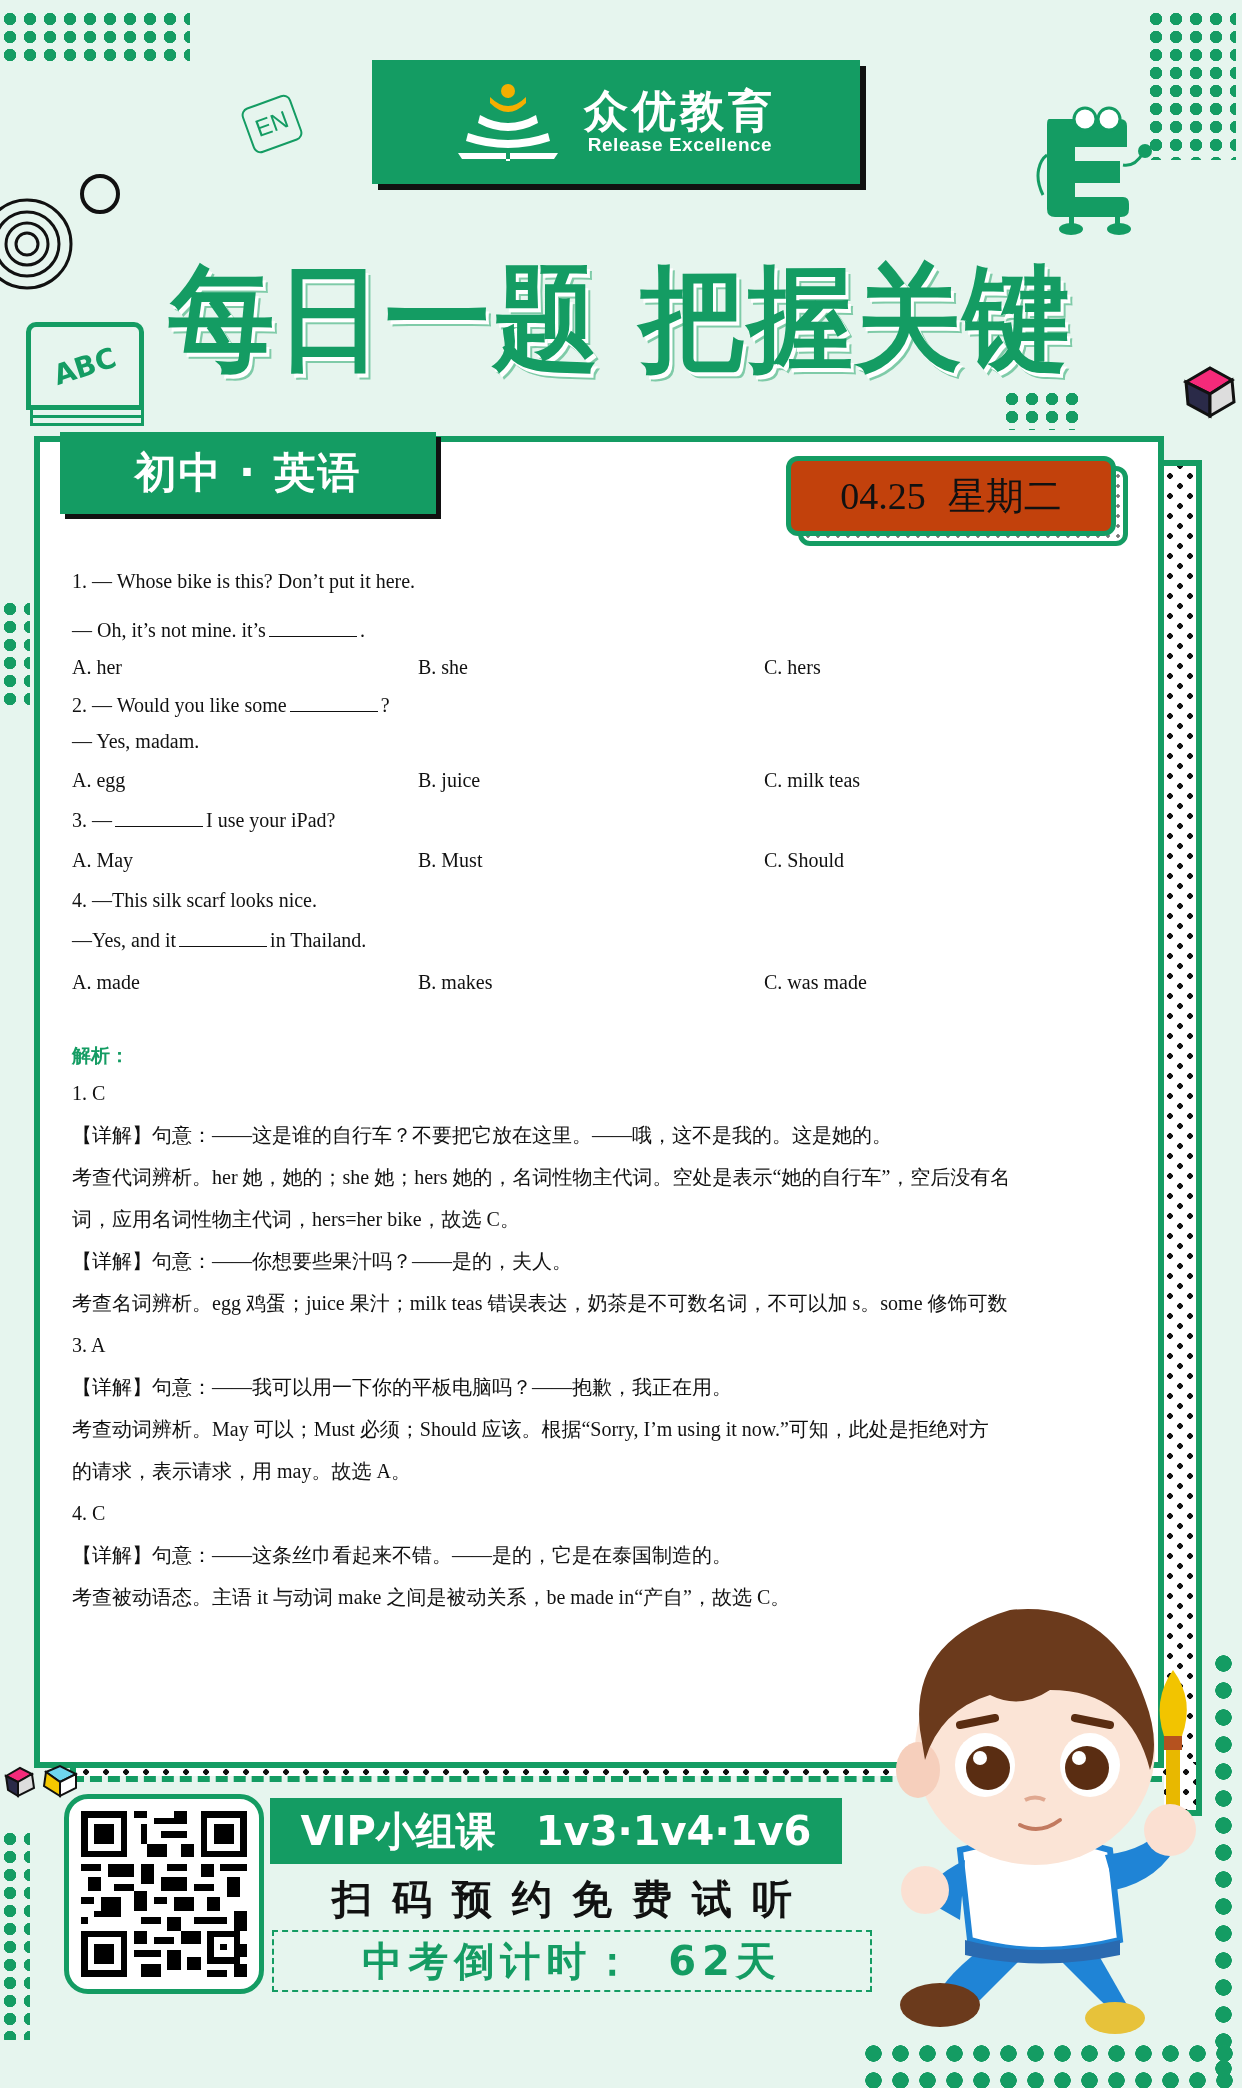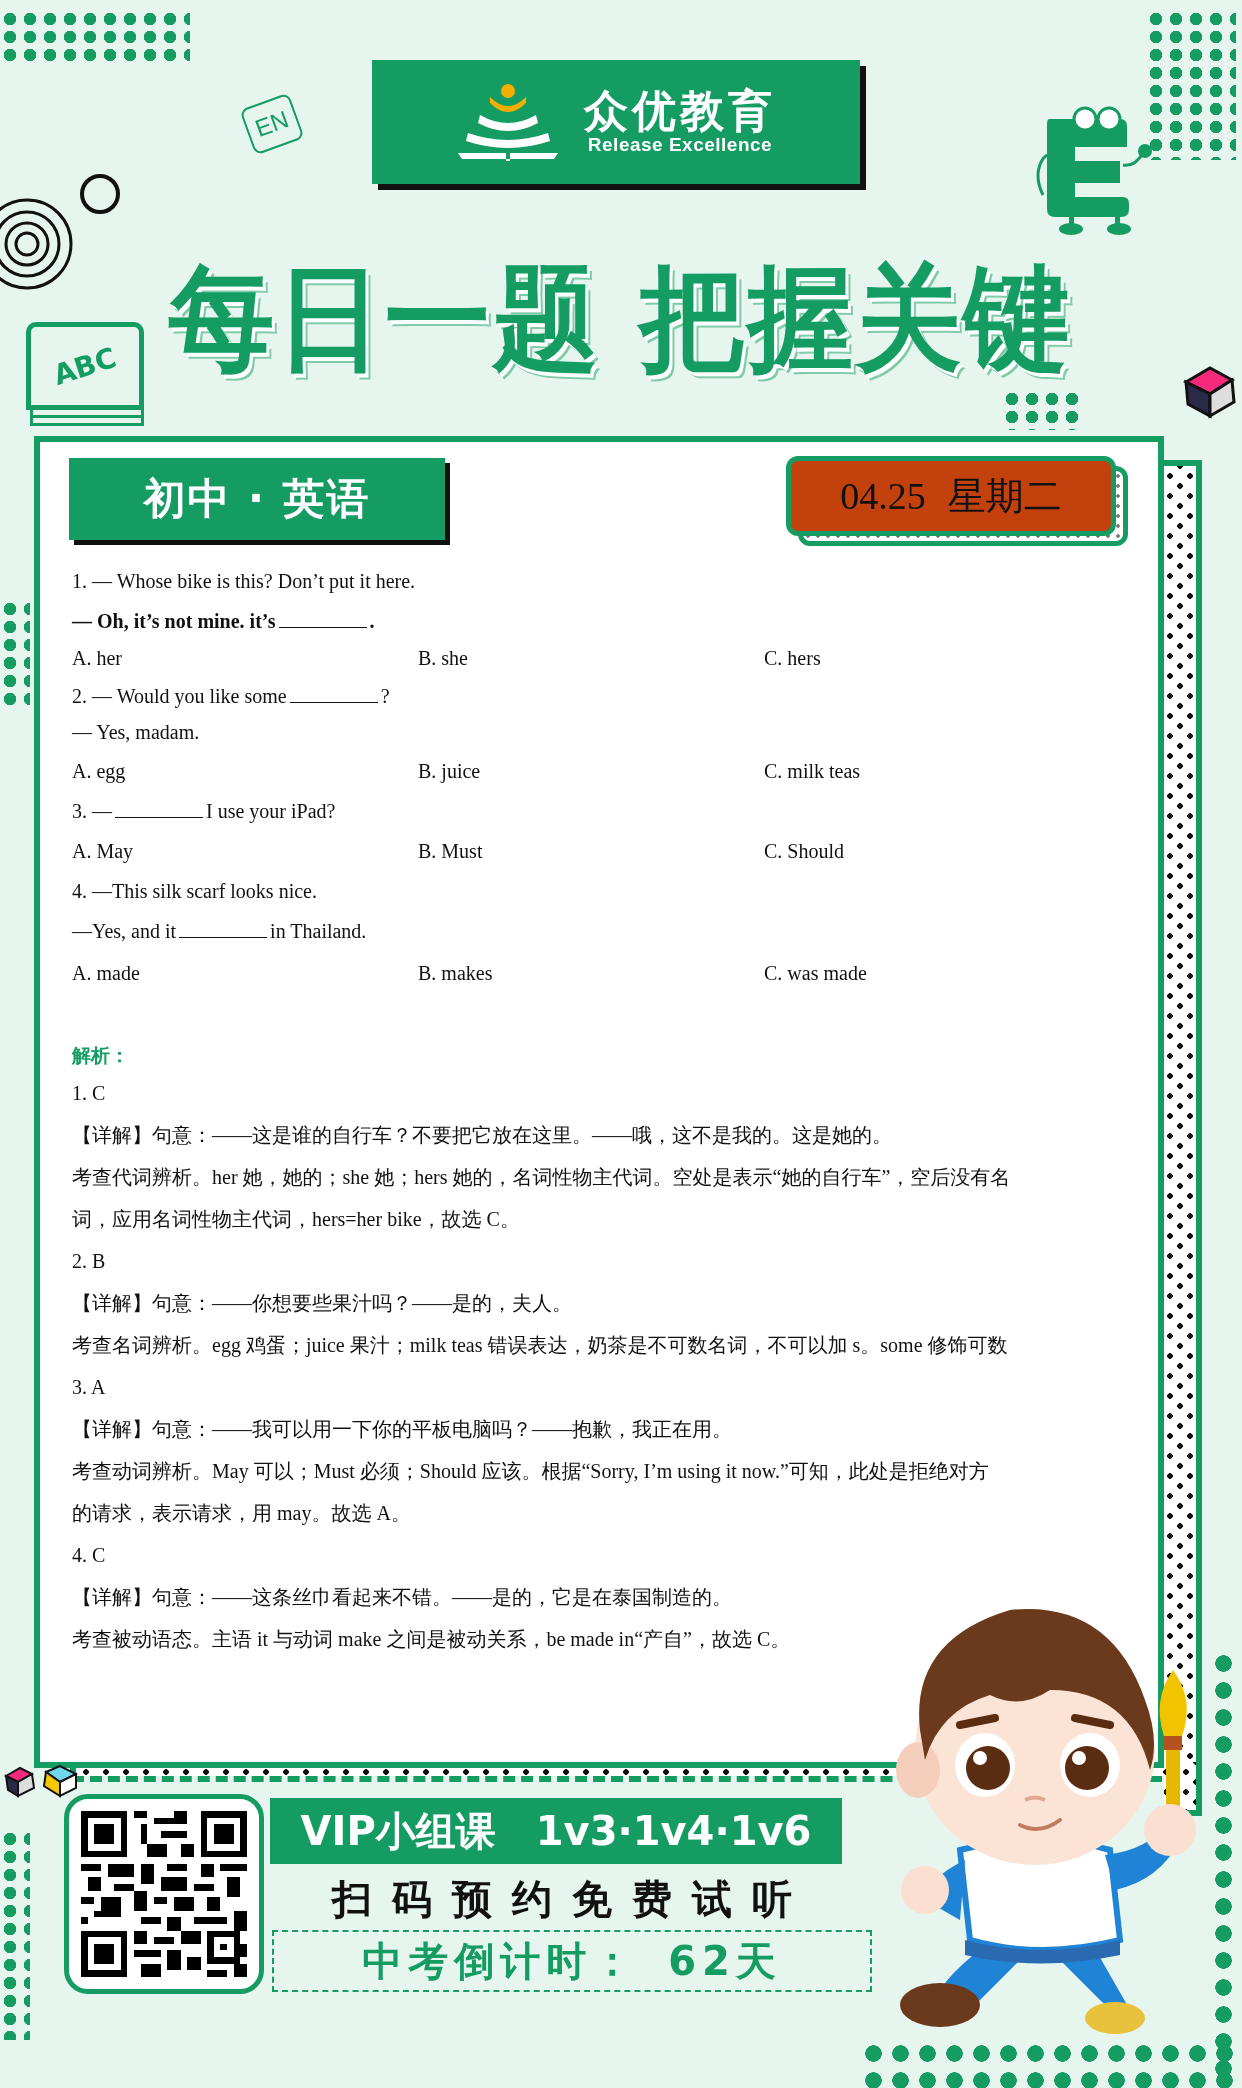--- a/index.html
+++ b/index.html
@@ -17,21 +17,21 @@
   .logo-cn { font-family: "DejaVu Sans", sans-serif; font-weight: bold; font-size: 44px; letter-spacing: 4px; line-height: 1.05; }
   .logo-en { font-family: "Liberation Sans", sans-serif; font-weight: bold; font-size: 19px; letter-spacing: 0.5px; }
 
   .main-title { left: 150px; top: 248px; width: 940px; height: 130px; text-align: center; font-family: "DejaVu Sans", sans-serif; font-weight: bold; font-size: 106px; letter-spacing: 2px; color: #149c63; text-shadow: 3px 3px 0 #fff, 5px 5px 0 #7fcba8; transform: scaleY(1.08); white-space: nowrap; }
 
   
   .card { left: 34px; top: 436px; width: 1130px; height: 1332px; background: #fff; border: 6px solid #149c63; }
   .card-side { left: 1160px; top: 460px; width: 42px; height: 1356px; border: 6px solid #149c63; border-left: none; }
   .card-bottom { left: 70px; top: 1762px; width: 1132px; height: 54px; border: 6px solid #149c63; border-top: none; }
 
-  .subject-tag { left: 60px; top: 458px; width: 376px; height: 82px; background: #149c63; color: #fff; box-shadow: 5px 5px 0 #111; font-family: "DejaVu Sans", sans-serif; font-weight: bold; font-size: 42px; display: flex; align-items: center; justify-content: center; letter-spacing: 2px; margin-left: 9px; }
+  .subject-tag { left: 60px; top: 432px; width: 376px; height: 82px; background: #149c63; color: #fff; box-shadow: 5px 5px 0 #111; font-family: "DejaVu Sans", sans-serif; font-weight: bold; font-size: 42px; display: flex; align-items: center; justify-content: center; letter-spacing: 2px; }
   .date-back { left: 798px; top: 466px; width: 330px; height: 80px; border: 5px solid #149c63; border-radius: 12px; background: #fff; background-image: radial-gradient(circle, #777 1.5px, transparent 2px); background-size: 10px 10px; }
   .date-tag { left: 786px; top: 456px; width: 330px; height: 80px; background: #c2410c; border: 5px solid #149c63; border-radius: 12px; display: flex; align-items: center; justify-content: center; font-size: 38px; color: #111; gap: 22px; }
 
   .q-area { left: 72px; top: 560px; width: 960px; }
   .line { font-size: 20px; line-height: 30px; height: 30px; white-space: nowrap; position: relative; }
   .opts { display: flex; }
   .opts span { display: inline-block; }
   .opts span:nth-child(1) { width: 346px; }
   .opts span:nth-child(2) { width: 346px; }
   .blank { display: inline-block; width: 88px; border-bottom: 1.5px solid #111; height: 18px; vertical-align: baseline; margin: 0 3px; }
@@ -119,21 +119,21 @@
 <div class="abs subject-tag">初中 · 英语</div>
 <div class="abs date-back"></div>
 <div class="abs date-tag">
   <span>04.25</span>
   <span>星期二</span>
 </div>
 
 <div class="abs q-area">
   <div>
     <div class="line" style="margin-top:6px;">1. — Whose bike is this? Don’t put it here.</div>
-    <div class="line" style="margin-top:10px;font-weight:bold;"><span>— Oh, it’s not mine. it’s</span><span class="blank"></span><span>.</span></div>
+    <div class="line" style="margin-top:19px;"><span>— Oh, it’s not mine. it’s</span><span class="blank"></span><span>.</span></div>
     <div class="line opts" style="margin-top:7px;">
       <span>A. her</span>
       <span>B. she</span>
       <span>C. hers</span>
     </div>
   </div>
   <div>
     <div class="line" style="margin-top:8px;"><span>2. — Would you like some</span><span class="blank"></span><span>?</span></div>
     <div class="line" style="margin-top:6px;">— Yes, madam.</div>
     <div class="line opts" style="margin-top:9px;">
@@ -163,21 +163,20 @@
 
 <div class="abs ans-area">
   <div class="ans-head">解析：</div>
   <div>
     <div class="aline">1. C</div>
     <div class="aline">【详解】句意：——这是谁的自行车？不要把它放在这里。——哦，这不是我的。这是她的。</div>
     <div class="aline">考查代词辨析。her 她，她的；she 她；hers 她的，名词性物主代词。空处是表示“她的自行车”，空后没有名</div>
     <div class="aline">词，应用名词性物主代词，hers=her bike，故选 C。</div>
   </div>
   <div>
-    <div class="aline">2. B</div>
     <div class="aline">【详解】句意：——你想要些果汁吗？——是的，夫人。</div>
     <div class="aline">考查名词辨析。egg 鸡蛋；juice 果汁；milk teas 错误表达，奶茶是不可数名词，不可以加 s。some 修饰可数</div>
   </div>
   <div>
     <div class="aline">3. A</div>
     <div class="aline">【详解】句意：——我可以用一下你的平板电脑吗？——抱歉，我正在用。</div>
     <div class="aline">考查动词辨析。May 可以；Must 必须；Should 应该。根据“Sorry, I’m using it now.”可知，此处是拒绝对方</div>
     <div class="aline">的请求，表示请求，用 may。故选 A。</div>
   </div>
   <div>

